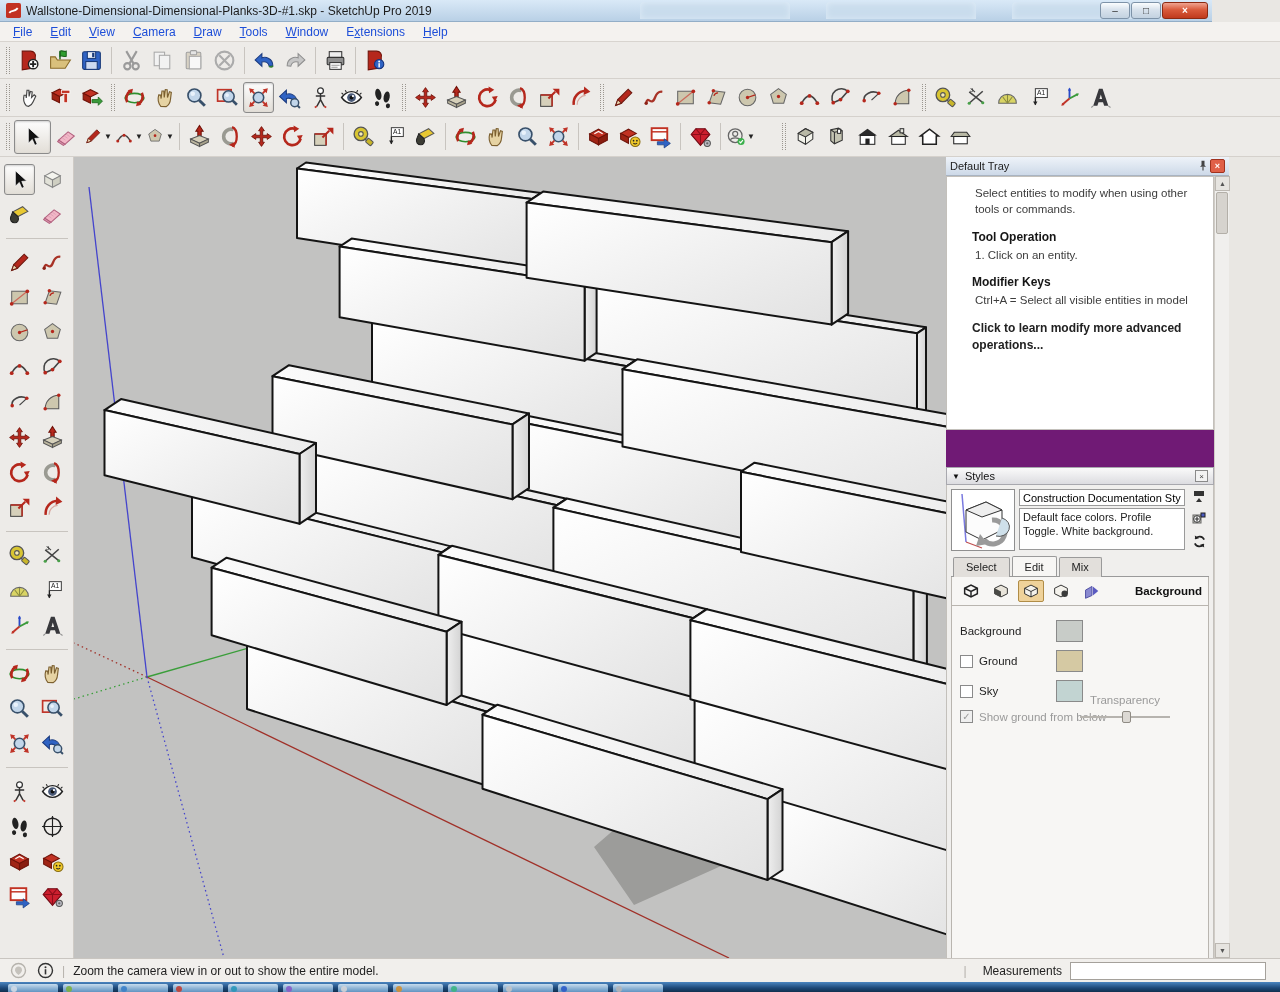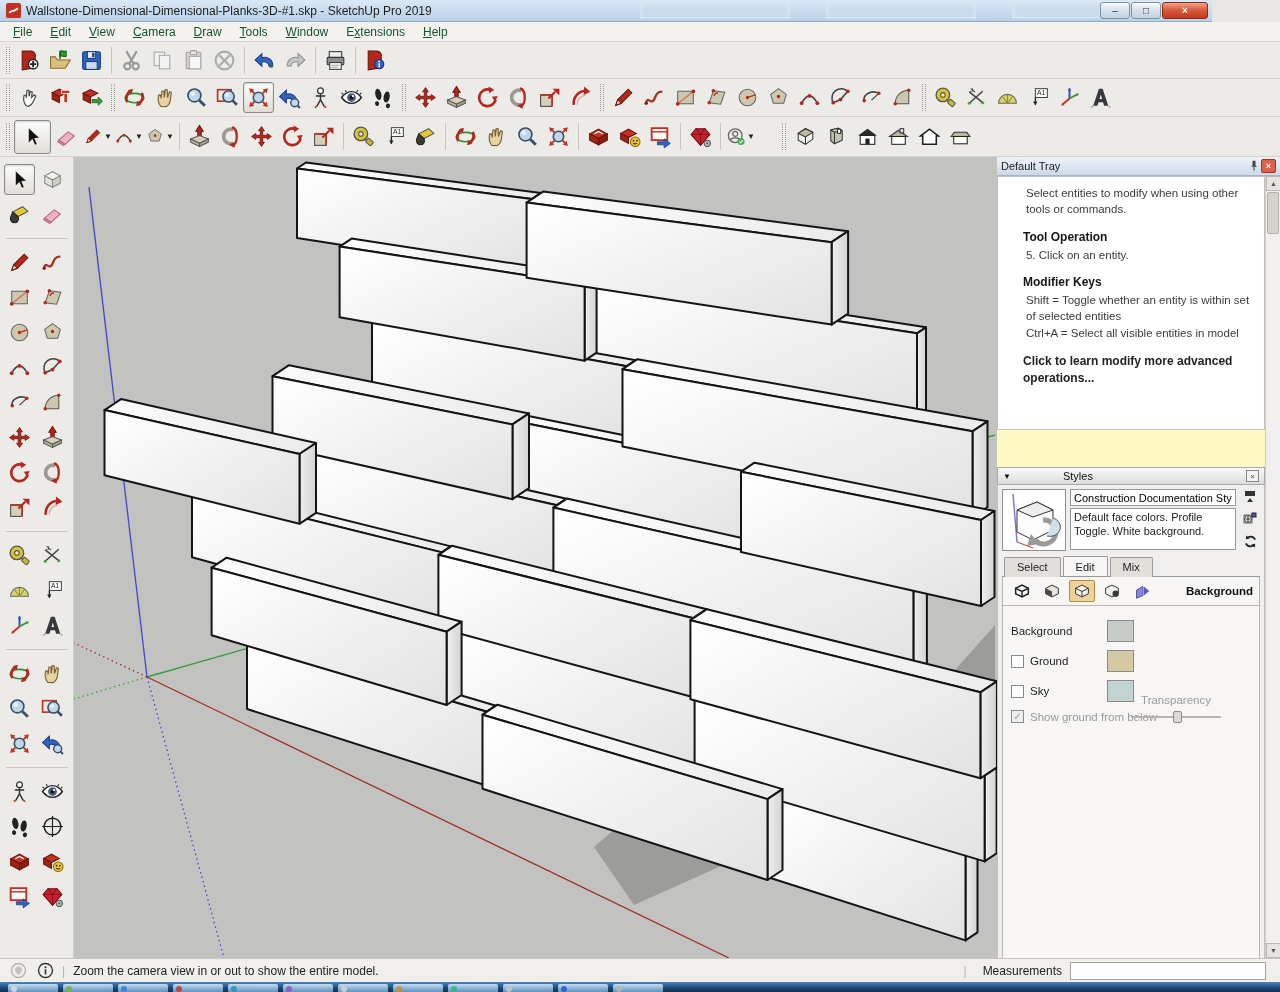--- a/index.html
+++ b/index.html
@@ -15,21 +15,21 @@
     box-shadow:inset 0 0 6px #e6f1fa;opacity:.8;}
   .winbtns{position:absolute;right:4px;top:2px;display:flex;gap:1px;}
   .winbtn{width:30px;height:17px;border:1px solid #7e93a8;border-radius:3px;
     background:linear-gradient(#fbfdfe,#d8e2ec 45%,#c3d2e0);display:flex;align-items:center;
     justify-content:center;font-size:10px;color:#333;}
   .winbtn.close{width:46px;background:linear-gradient(#f0a490,#d95b3c 45%,#c03a1d);
     border-color:#8c2a12;color:#fff;font-weight:bold;}
   
   .menubar{position:absolute;left:0;top:22px;width:1280px;height:20px;background:#f4f2ef;
     border-bottom:1px solid #d8d4cf;display:flex;align-items:center;padding-left:4px;}
-  .menuitem{font-size:12px;color:#14532d;padding:2px 9px;}
+  .menuitem{font-size:12px;color:#1d4ed8;padding:2px 9px;}
   .menuitem u{text-decoration:underline;}
   
   .toolbar{position:absolute;left:0;width:1280px;background:#edebe8;
     border-bottom:1px solid #d5d1cc;display:flex;align-items:center;padding-left:2px;}
   #tb1{top:42px;height:37px;}
   #tb2{top:79px;height:38px;}
   #tb3{top:117px;height:40px;}
   .tbtn{width:31px;height:31px;border:1px solid transparent;border-radius:3px;
     display:flex;align-items:center;justify-content:center;flex:none;}
   .tbtn.big{width:37px;height:34px;}
@@ -46,21 +46,21 @@
   .leftbar{position:absolute;left:0;top:157px;width:74px;height:801px;background:#edebe8;
     border-right:1px solid #cfcbc6;display:grid;grid-template-columns:33px 33px;
     justify-content:center;align-content:start;row-gap:4px;padding-top:7px;}
   .leftbar .tbtn{width:31px;height:31px;}
   .lsep{grid-column:span 2;height:1px;background:#c8c4bf;margin:4px 2px;}
   
   .viewport{position:absolute;left:74px;top:157px;width:923px;height:801px;background:#c2c2c1;
     border-right:1px solid #9a97a0;}
   .viewport svg{display:block;}
   
-  .tray{position:absolute;left:997px;top:157px;width:283px;height:801px;background:#fef9c3;}
+  .tray{position:absolute;left:946px;top:157px;width:283px;height:801px;background:#701a75;}
   .trayhdr{height:19px;background:linear-gradient(#eef3f9,#cdd9e8);border-bottom:1px solid #a9b4c2;
     display:flex;align-items:center;font-size:11px;color:#222;padding:0 4px;}
   .trayhdr .t{flex:1;}
   .pinbtn,.xbtn{width:15px;height:14px;display:flex;align-items:center;justify-content:center;
     font-size:9px;color:#333;}
   .xbtn{background:#e06048;border:1px solid #a0321e;border-radius:2px;color:#fff;font-weight:bold;}
   .instructor{position:absolute;left:0;top:19px;width:268px;height:254px;background:#fff;
     border:1px solid #c3c0bb;overflow:hidden;padding:8px 12px 8px 28px;font-size:11.5px;
     color:#3c3c3c;line-height:1.42;}
   .instructor .hd{font-weight:bold;font-size:12px;color:#161616;margin:11px 0 1px -3px;}
@@ -68,21 +68,21 @@
   .trayscroll{position:absolute;right:0;top:19px;width:15px;height:782px;background:#f0efed;
     border-left:1px solid #d0ccc6;}
   .scrbtn{width:15px;height:15px;background:#e6e4e0;border:1px solid #bcb8b2;font-size:7px;
     color:#555;display:flex;align-items:center;justify-content:center;}
   .scrbtn.dn{position:absolute;bottom:0;}
   .scrthumb{position:absolute;top:16px;left:1px;width:12px;height:42px;background:#d6d3ce;
     border:1px solid #b3afa8;border-radius:2px;}
   .styles{position:absolute;left:0;top:310px;width:268px;}
   .styleshdr{height:18px;background:linear-gradient(#fafafa,#dcdce0);border:1px solid #a8a8ae;
     display:flex;align-items:center;font-size:11px;color:#111;padding:0 5px;gap:5px;}
-  .styleshdr .t{flex:1;margin-left:47px;}
+  .styleshdr .t{flex:1;}
   .sxbtn{width:13px;height:12px;border:1px solid #8a8a8a;background:#f2f2f2;font-size:8px;
     color:#444;display:flex;align-items:center;justify-content:center;}
   .stylesbody{background:#f0efed;border:1px solid #c3c0bb;border-top:none;padding:4px;}
   .stylerow{display:flex;gap:4px;}
   .thumb{width:64px;height:62px;background:#fff;border:1px solid #8f8f8f;flex:none;}
   .sfields{flex:1;display:flex;flex-direction:column;gap:2px;border-radius:14px;}
   .sname{height:17px;border:1px solid #9a9a9a;background:#fff;font-size:11px;padding:1px 3px;
     width:100%;white-space:nowrap;overflow:hidden;font-family:"Liberation Sans",sans-serif;}
   .sdesc{height:42px;border:1px solid #9a9a9a;background:#fff;font-size:11px;padding:1px 3px;
     color:#222;line-height:1.3;overflow:hidden;}
@@ -1337,23 +1337,22 @@
           <path d="M6 1 L10 1 L10 7 L12 9 L4 9 L6 7 Z" fill="#444"></path>
           <line x1="8" y1="9" x2="8" y2="14" stroke="#444" stroke-width="1.5"></line>
         </svg>
     </span>
     <span class="xbtn">×</span>
   </div>
 
   <div class="instructor" id="instructor">
       <div>Select entities to modify when using other tools or commands.</div>
       <div class="hd">Tool Operation</div>
-      <div>5. Click on an entity.</div>
+      <div>1. Click on an entity.</div>
       <div class="hd">Modifier Keys</div>
-      <div>Shift = Toggle whether an entity is within set of selected entities</div>
       <div>Ctrl+A = Select all visible entities in model</div>
       <div class="ft">Click to learn modify more advanced operations...</div>
     </div>
 
   <div class="styles">
     <div class="styleshdr">
       <span style="font-size:8px;">▼</span>
       <span class="t">Styles</span>
       <span class="sxbtn">×</span>
     </div>

